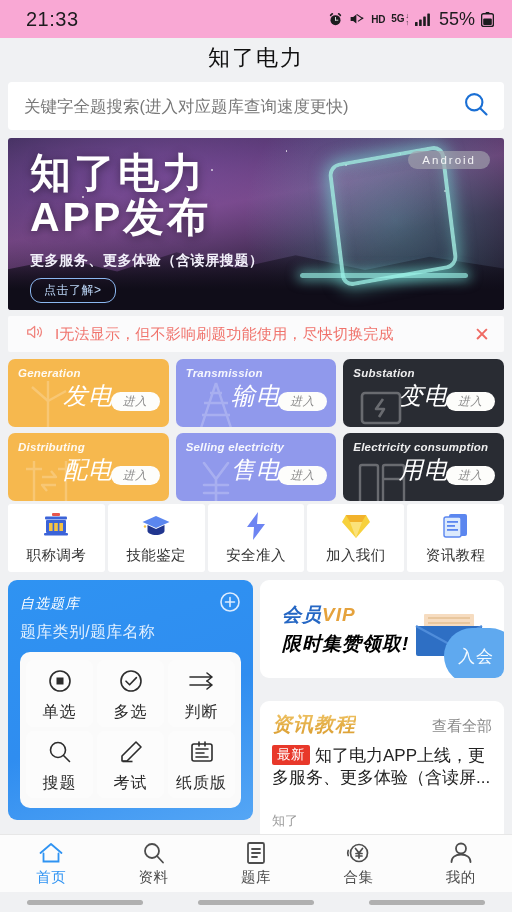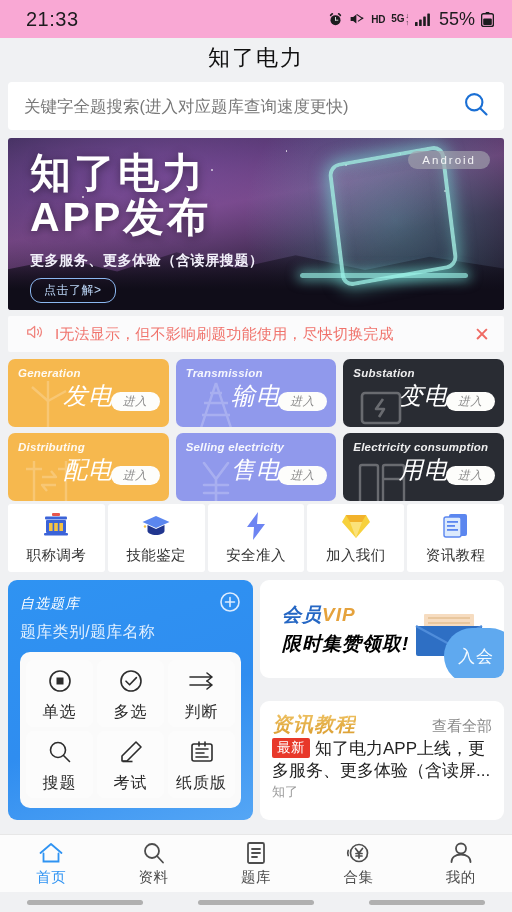--- a/index.html
+++ b/index.html
@@ -174,27 +174,27 @@
 
   
   .news { background: #fff; border-radius: 9px; padding: 10px 12px 11px; flex: 1; }
   .news-head { display: flex; align-items: baseline; justify-content: space-between; }
   .news-title {
     font-size: 20px; font-weight: bold; font-style: italic; letter-spacing: 1px;
     background: linear-gradient(180deg, #f0c466 0%, #d99b2c 100%);
     -webkit-background-clip: text; background-clip: text; color: transparent;
   }
   .news-all { font-size: 15px; color: #8a8a8a; }
-  .news-body { font-size: 17px; color: #222; line-height: 1.32;
+  .news-body { margin-top: 7px; font-size: 17px; color: #222; line-height: 1.32;
                display: -webkit-box; -webkit-line-clamp: 2; -webkit-box-orient: vertical; overflow: hidden; }
   .news-tag {
     display: inline-block; background: #e8382a; color: #fff; font-size: 13.5px;
     border-radius: 2px; padding: 1px 5px; margin-right: 5px; vertical-align: 2px; letter-spacing: .5px;
   }
-  .news-author { margin-top: 0; font-size: 13px; color: #9a9a9a; }
+  .news-author { margin-top: 22px; font-size: 13px; color: #9a9a9a; }
 
   
   .tabbar {
     flex: 0 0 58px; height: 58px; background: #fcfcfc; border-top: 1px solid #e7e7e7;
     display: grid; grid-template-columns: repeat(5, 1fr); align-items: center;
   }
   .tab { display: flex; flex-direction: column; align-items: center; gap: 3px; color: #4d4d4d; }
   .tab.active { color: #2f93f2; }
   .tab-lab { font-size: 14.5px; letter-spacing: .5px; }
   .navbar {

